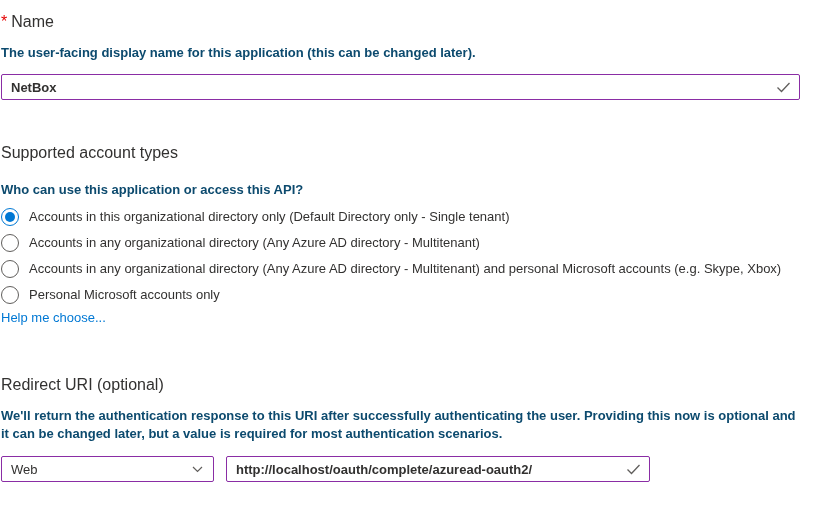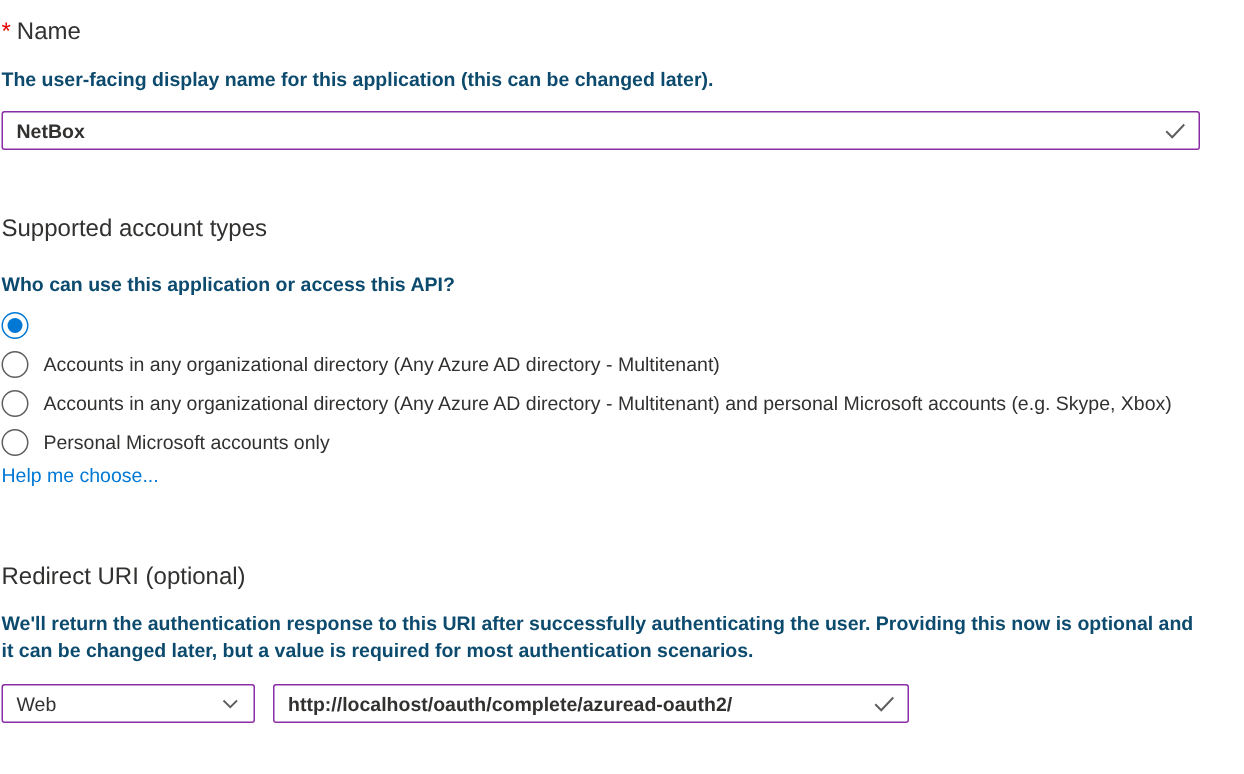--- a/index.html
+++ b/index.html
@@ -94,21 +94,21 @@
 
   .redirect-section { margin-top: 48px; }
 
   .redirect-row {
     margin-top: 13px;
     display: flex;
     align-items: center;
   }
   .select-box {
     position: relative;
-    width: 169px;
+    width: 213px;
     height: 26px;
     border: 1.5px solid #8a2da5;
     border-radius: 2px;
     background: #fff;
     display: flex;
     align-items: center;
     padding: 0 28px 0 9px;
     font-size: 13px;
     color: #323130;
     cursor: pointer;
@@ -136,20 +136,21 @@
 
   <div class="section">
     <div class="section-title">Supported account types</div>
     <div class="body-text question">Who can use this application or access this API?</div>
 
     <div class="radio-group">
       <label class="radio-row">
         <span class="radio selected">
             <span class="dot"></span>
           </span>
+        <span class="radio-label">Accounts in this organizational directory only (Default Directory only - Single tenant)</span>
       </label>
       <label class="radio-row">
         <span class="radio"></span>
         <span class="radio-label">Accounts in any organizational directory (Any Azure AD directory - Multitenant)</span>
       </label>
       <label class="radio-row">
         <span class="radio"></span>
         <span class="radio-label">Accounts in any organizational directory (Any Azure AD directory - Multitenant) and personal Microsoft accounts (e.g. Skype, Xbox)</span>
       </label>
       <label class="radio-row">

